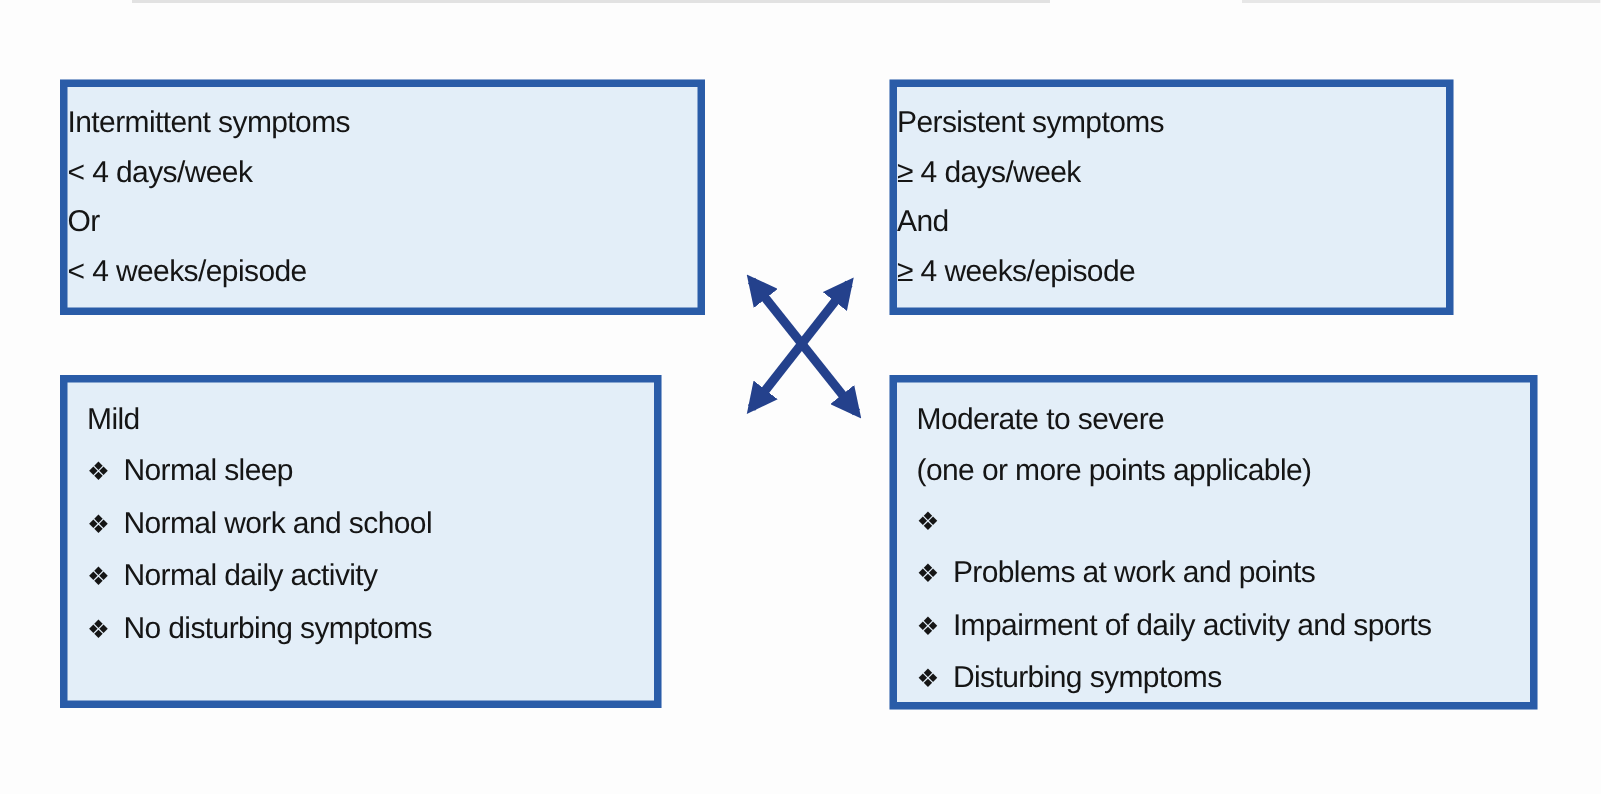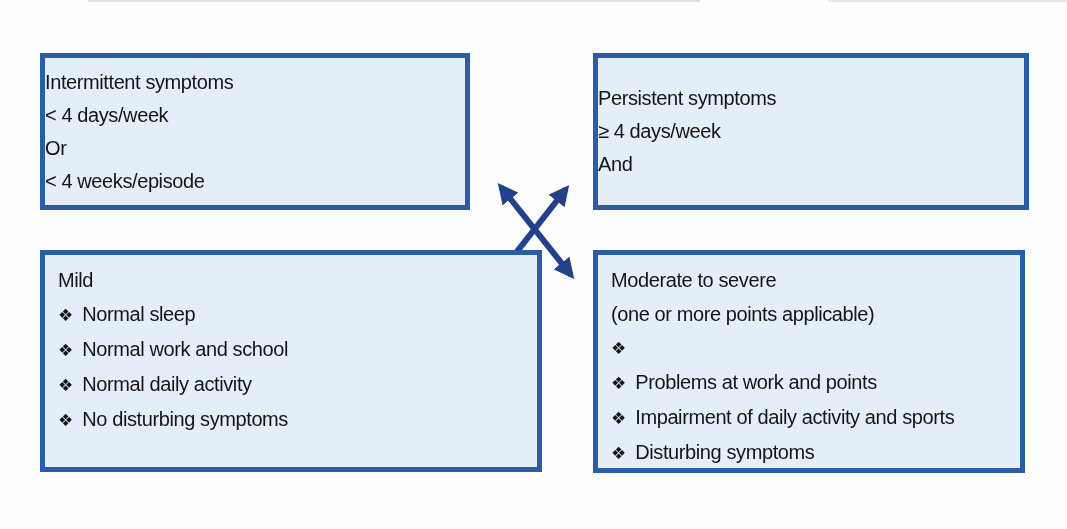--- a/index.html
+++ b/index.html
@@ -23,22 +23,22 @@
   .artifact-1{left:88px;width:612px;opacity:.55;}
   .artifact-2{left:828px;width:239px;opacity:.45;}
   .box{
     position:absolute;
     background:var(--box-fill);
     border:5px solid var(--box-border);
     font-size:20px;
     letter-spacing:-0.4px;
   }
   .box-tl{left:40px;top:53px;width:430px;height:157px;}
-  .box-tr{left:593px;top:53px;width:436px;height:157px;}
-  .box-bl{left:40px;top:250px;width:502px;height:222px;}
+  .box-tr{left:593px;top:53px;width:376px;height:157px;}
+  .box-bl{left:40px;top:250px;width:401px;height:222px;}
   .box-br{left:593px;top:250px;width:432px;height:223px;}
   .box.center{
     display:flex;flex-direction:column;
     justify-content:center;align-items:flex-start;
     text-align:center;
   }
   .center-line{line-height:33px;white-space:nowrap;}
   .box.list{padding:8px 6px 4px 13px;}
   .box-title,.box-subtitle{line-height:34px;white-space:nowrap;}
   .bullet-list{list-style:none;}
@@ -64,20 +64,21 @@
     <div class="center-line">Intermittent symptoms</div>
     <div class="center-line">&lt; 4 days/week</div>
     <div class="center-line">Or</div>
     <div class="center-line">&lt; 4 weeks/episode</div>
   </div>
 
   <div class="box box-tr center">
     <div class="center-line">Persistent symptoms</div>
     <div class="center-line">≥ 4 days/week</div>
     <div class="center-line">And</div>
+    <div class="center-line">≥ 4 weeks/episode</div>
   </div>
 
   <svg class="cross" viewBox="0 0 110 128" xmlns="http://www.w3.org/2000/svg">
     <defs>
       <marker id="ah" viewBox="0 0 10 10" refX="7.5" refY="5" markerWidth="3.4" markerHeight="3.4" orient="auto-start-reverse">
         <path class="ah" d="M0,0 L10,5 L0,10 z"></path>
       </marker>
     </defs>
     <line x1="23" y1="22" x2="93" y2="110" marker-start="url(#ah)" marker-end="url(#ah)"></line>
     <line x1="88" y1="24" x2="23" y2="107" marker-start="url(#ah)" marker-end="url(#ah)"></line>

